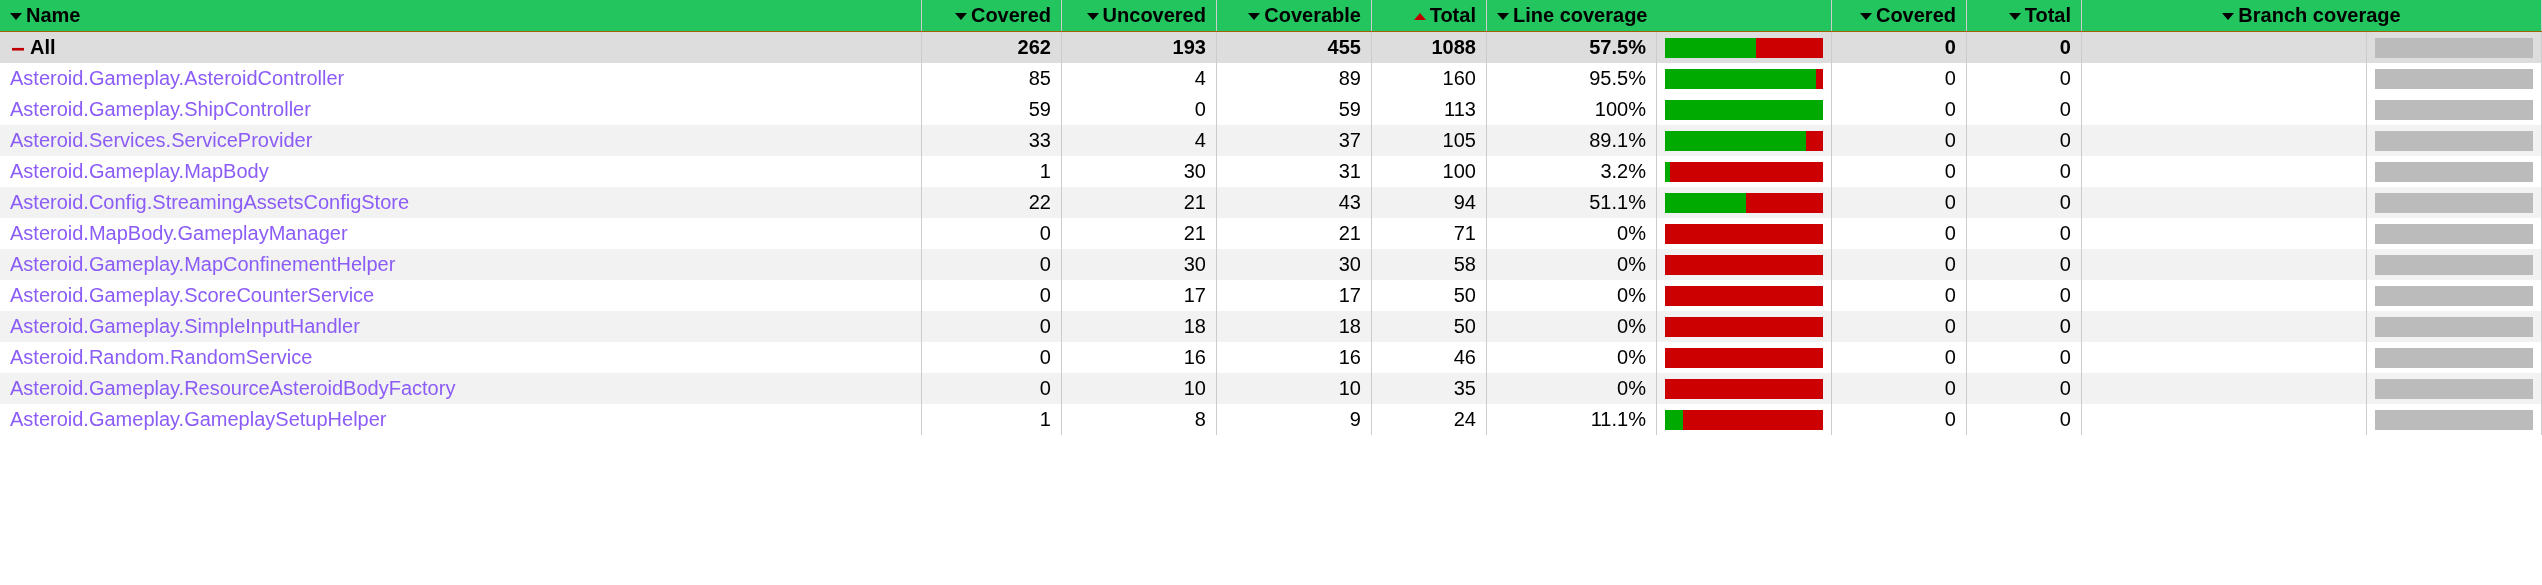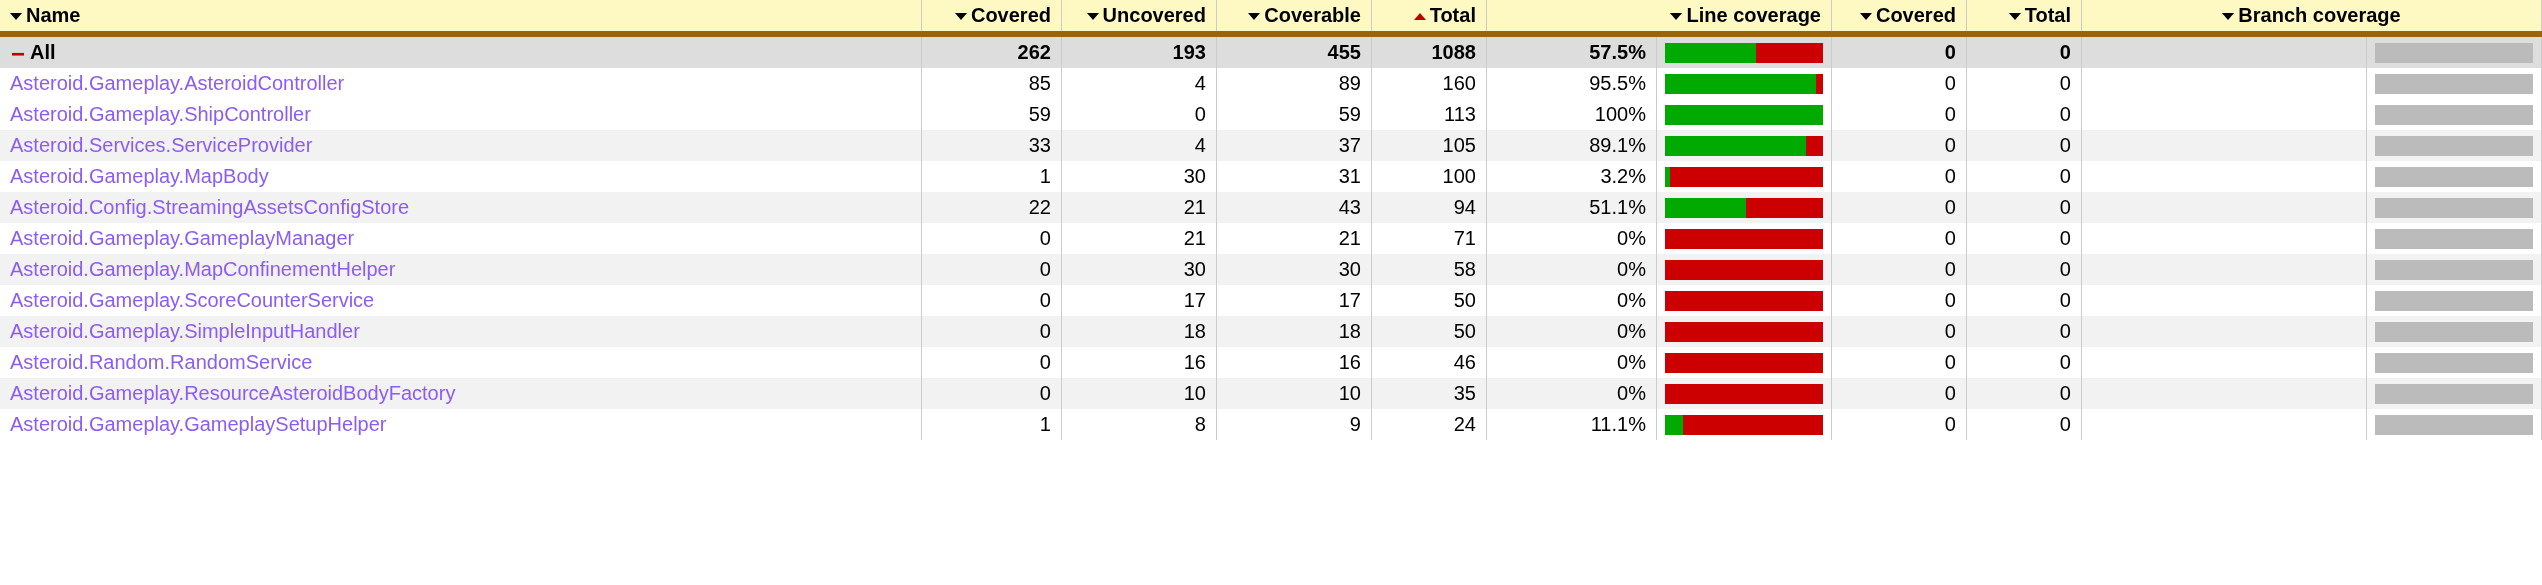--- a/index.html
+++ b/index.html
@@ -16,24 +16,24 @@
     table-layout: fixed;
   }
   th, td {
     padding: 4px 10px;
     border-right: 1px solid #ccc;
     height: 30px;
     white-space: nowrap;
     overflow: hidden;
   }
   thead th {
-    background: #fef9c3;
+    background: #22c55e;
     text-align: right;
     font-weight: bold;
-    border-bottom: 6px solid #a16207;
+    border-bottom: 1px solid #a16207;
   }
   thead th.name { text-align: left; }
   tbody tr.summary td {
     background: #ddd;
     font-weight: bold;
   }
   tbody tr.row-even td { background: #fff; }
   tbody tr.row-odd td { background: #f2f2f2; }
   td.num { text-align: right; }
   td.name { text-align: left; }
@@ -110,21 +110,21 @@
       <col class="c-bpct">
       <col class="c-bbar">
   </colgroup>
   <thead>
     <tr>
       <th class="name"><span class="sort-icon"></span><span>Name</span></th>
       <th><span class="sort-icon"></span><span>Covered</span></th>
       <th><span class="sort-icon"></span><span>Uncovered</span></th>
       <th><span class="sort-icon"></span><span>Coverable</span></th>
       <th><span class="sort-icon asc"></span><span>Total</span></th>
-      <th colspan="2" style="text-align:right"><span class="sort-icon"></span><span>Line coverage</span></th>
+      <th colspan="2" style="text-align:left"><span class="sort-icon"></span><span>Line coverage</span></th>
       <th><span class="sort-icon"></span><span>Covered</span></th>
       <th><span class="sort-icon"></span><span>Total</span></th>
       <th colspan="2" style="text-align:center"><span class="sort-icon"></span><span>Branch coverage</span></th>
     </tr>
   </thead>
   <tbody id="tbody">
     <tr class="summary">
       <td class="name"><span class="collapse-icon">−</span><span>All</span></td>
       <td class="num">262</td>
       <td class="num">193</td>
@@ -238,21 +238,21 @@
           </span>
         </td>
         <td class="num">0</td>
         <td class="num">0</td>
         <td class="num"></td>
         <td class="bar-cell">
           <span class="bar empty"></span>
         </td>
       </tr>
       <tr class="row-even">
-        <td class="name"><a href="javascript:void(0)">Asteroid.Gameplay.GameplayManager</a></td>
+        <td class="name"><a href="javascript:void(0)">Asteroid.MapBody.GameplayManager</a></td>
         <td class="num">0</td>
         <td class="num">21</td>
         <td class="num">21</td>
         <td class="num">71</td>
         <td class="num">0%</td>
         <td class="bar-cell">
           <span class="bar">
             <span class="green" style="width: 0%;"></span>
             <span class="red" style="left: 0%; width: 100%;"></span>
           </span>

